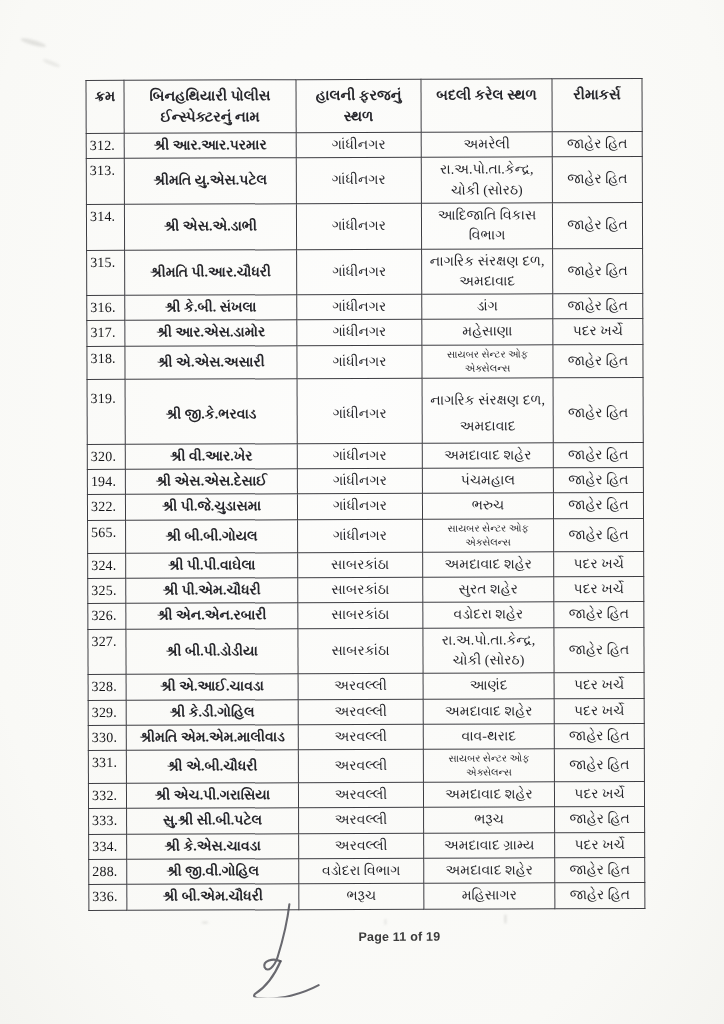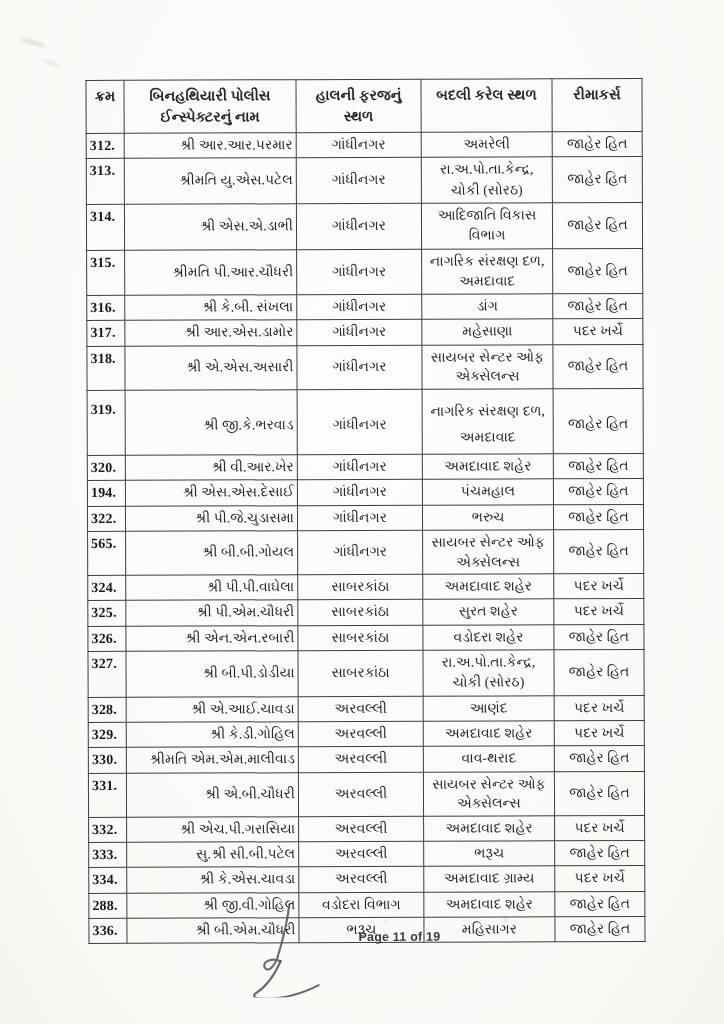--- a/index.html
+++ b/index.html
@@ -44,38 +44,39 @@
   }
   table.transfer th {
     font-weight: bold;
     text-align: center;
     vertical-align: top;
     padding-top: 5px;
     padding-bottom: 5px;
     font-size: 14.5px;
   }
   td.c-no {
-    font-weight: bold;
+    font-weight: normal;
     vertical-align: top;
     text-align: left;
     padding-left: 3px;
     letter-spacing: 0.2px;
     color: #17171a;
     font-size: 14.5px;
   }
   td.c-name {
-    text-align: right;
+    text-align: center;
     vertical-align: middle;
     padding-left: 9px;
+    font-weight: bold;
   }
   td.c-current, td.c-transfer, td.c-remark {
     text-align: center;
     vertical-align: middle;
   }
-  td.c-transfer.small { font-size: 14px; line-height: 1.4; }
+  td.c-transfer.small { font-size: 10px; line-height: 1.4; }
   tr.tall td { padding-top: 9px; }
   tr.tall td.c-transfer { line-height: 1.9; }
 
   .page-label {
     position: absolute;
     left: 321px; top: 930px;
     font-family: "Liberation Sans", "DejaVu Sans", sans-serif;
     font-size: 12.5px;
     font-weight: 600;
     color: #3a3a3a;

